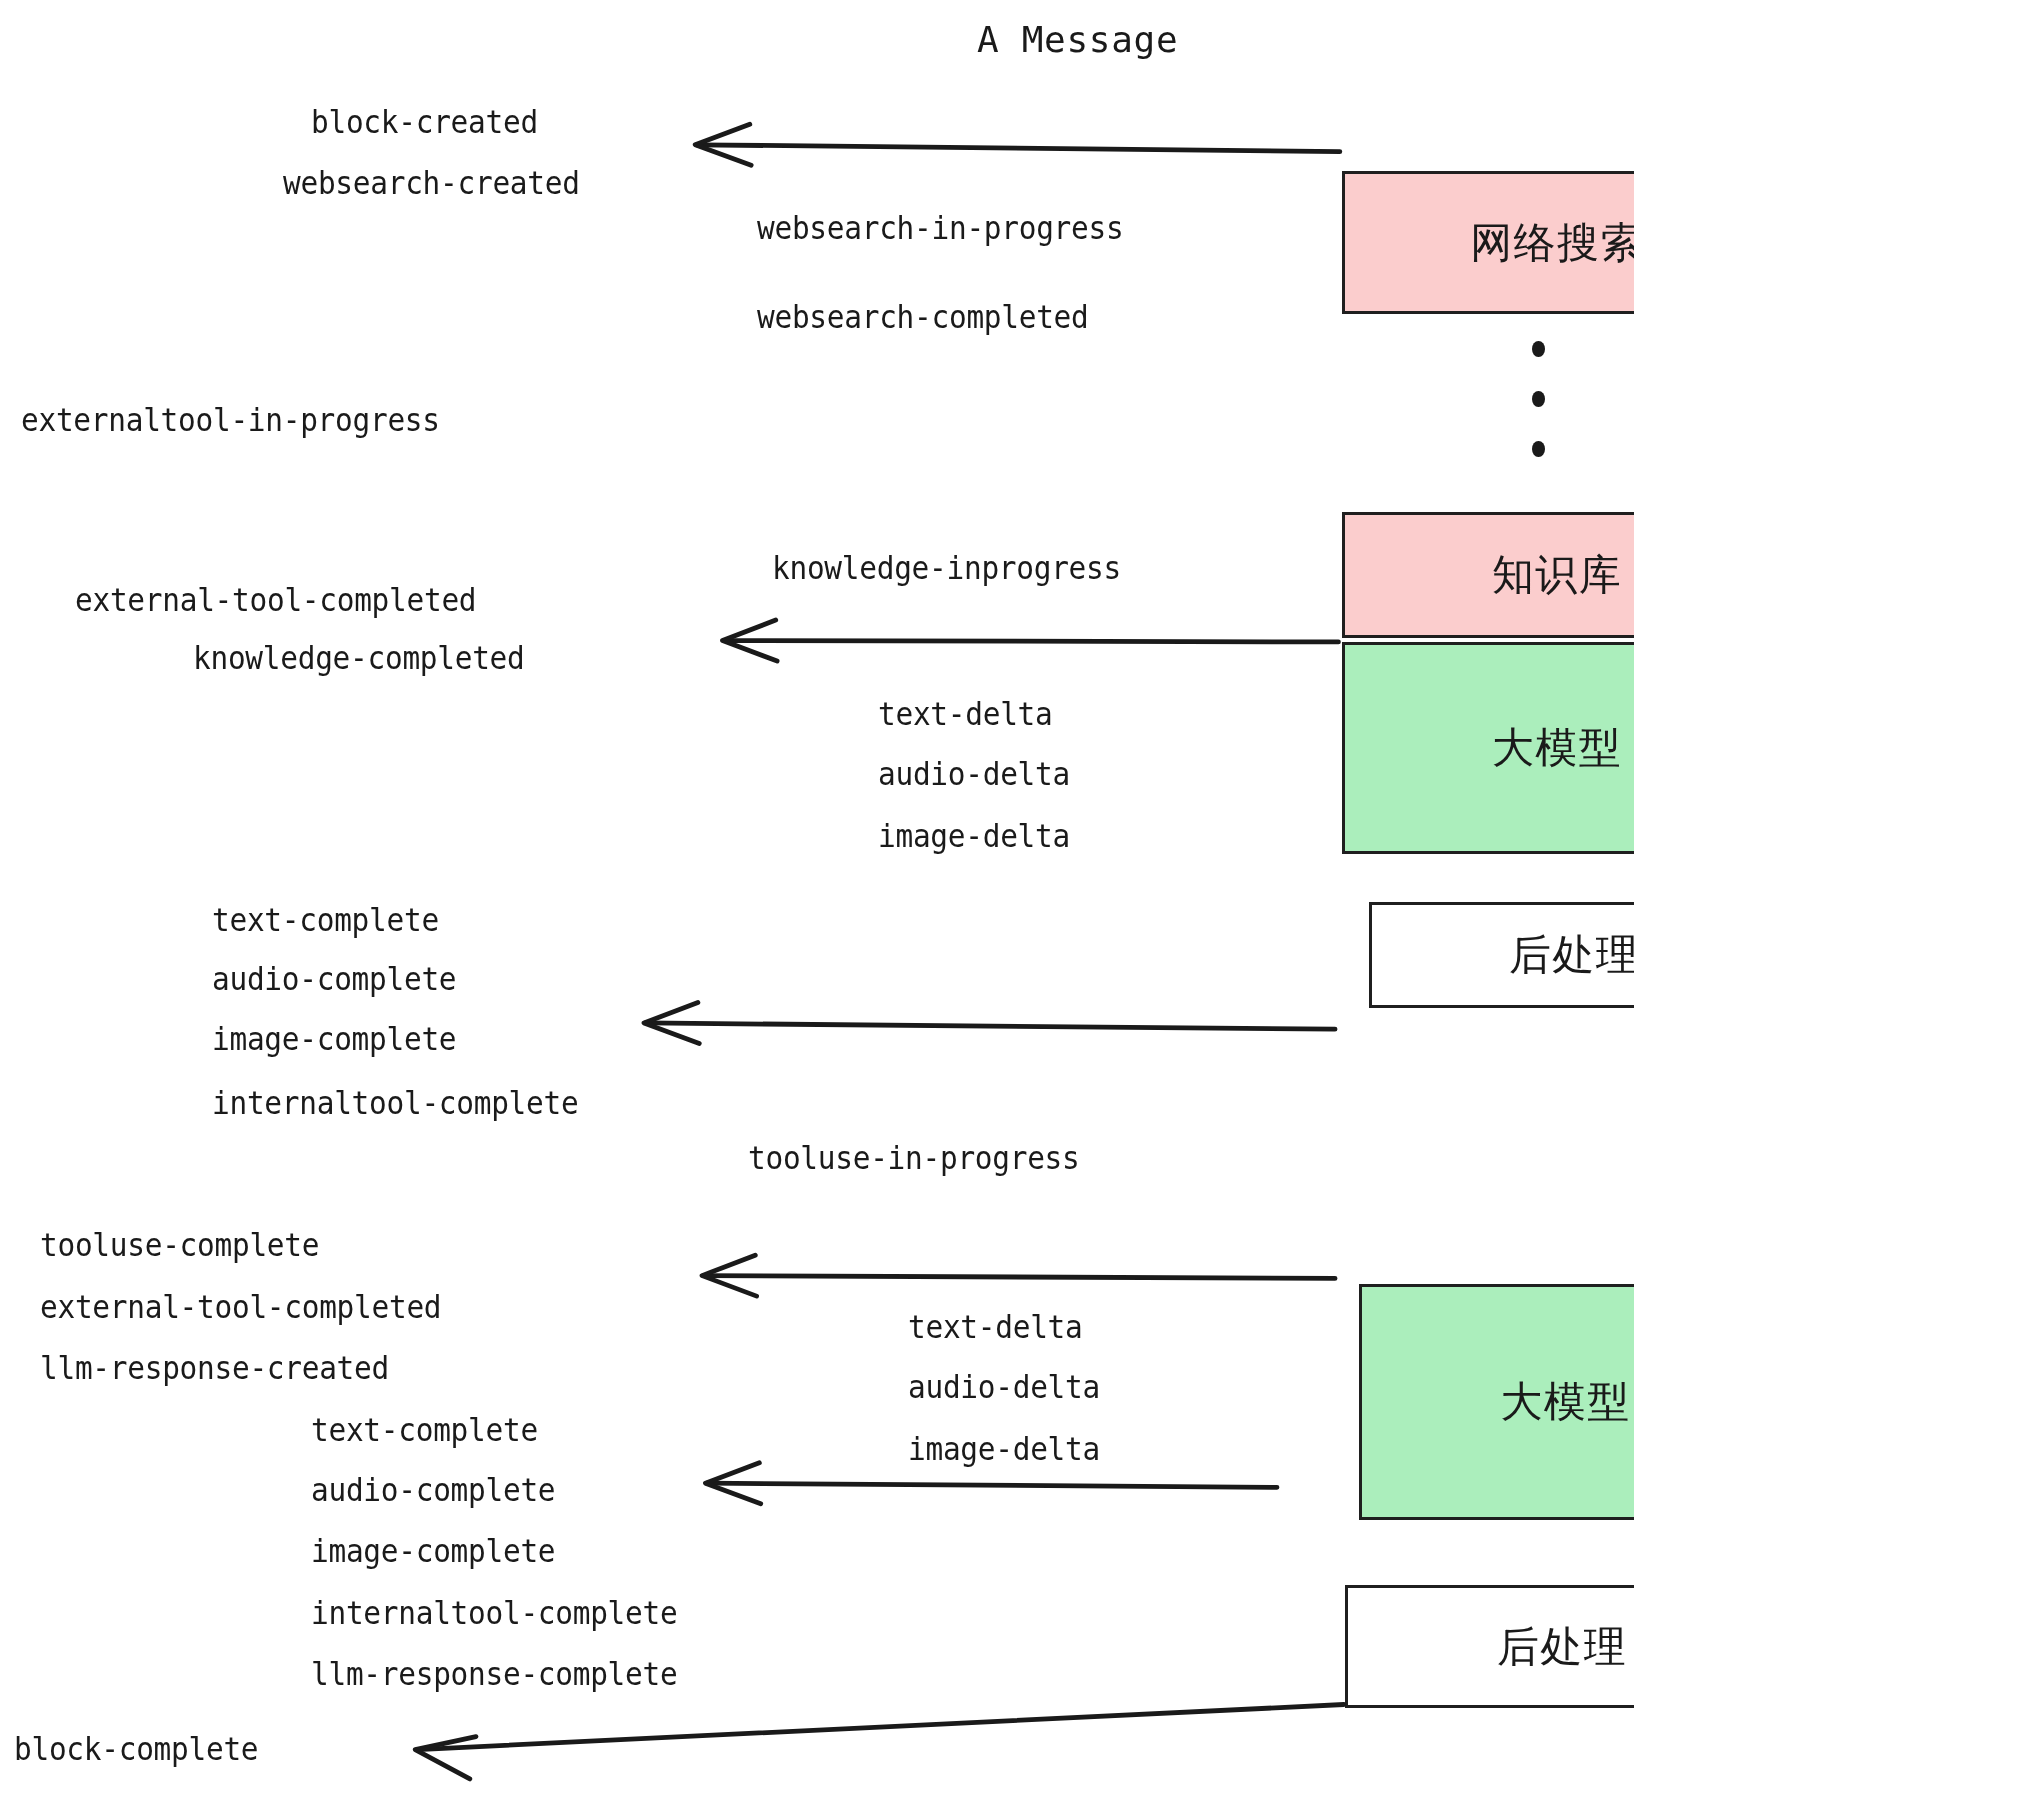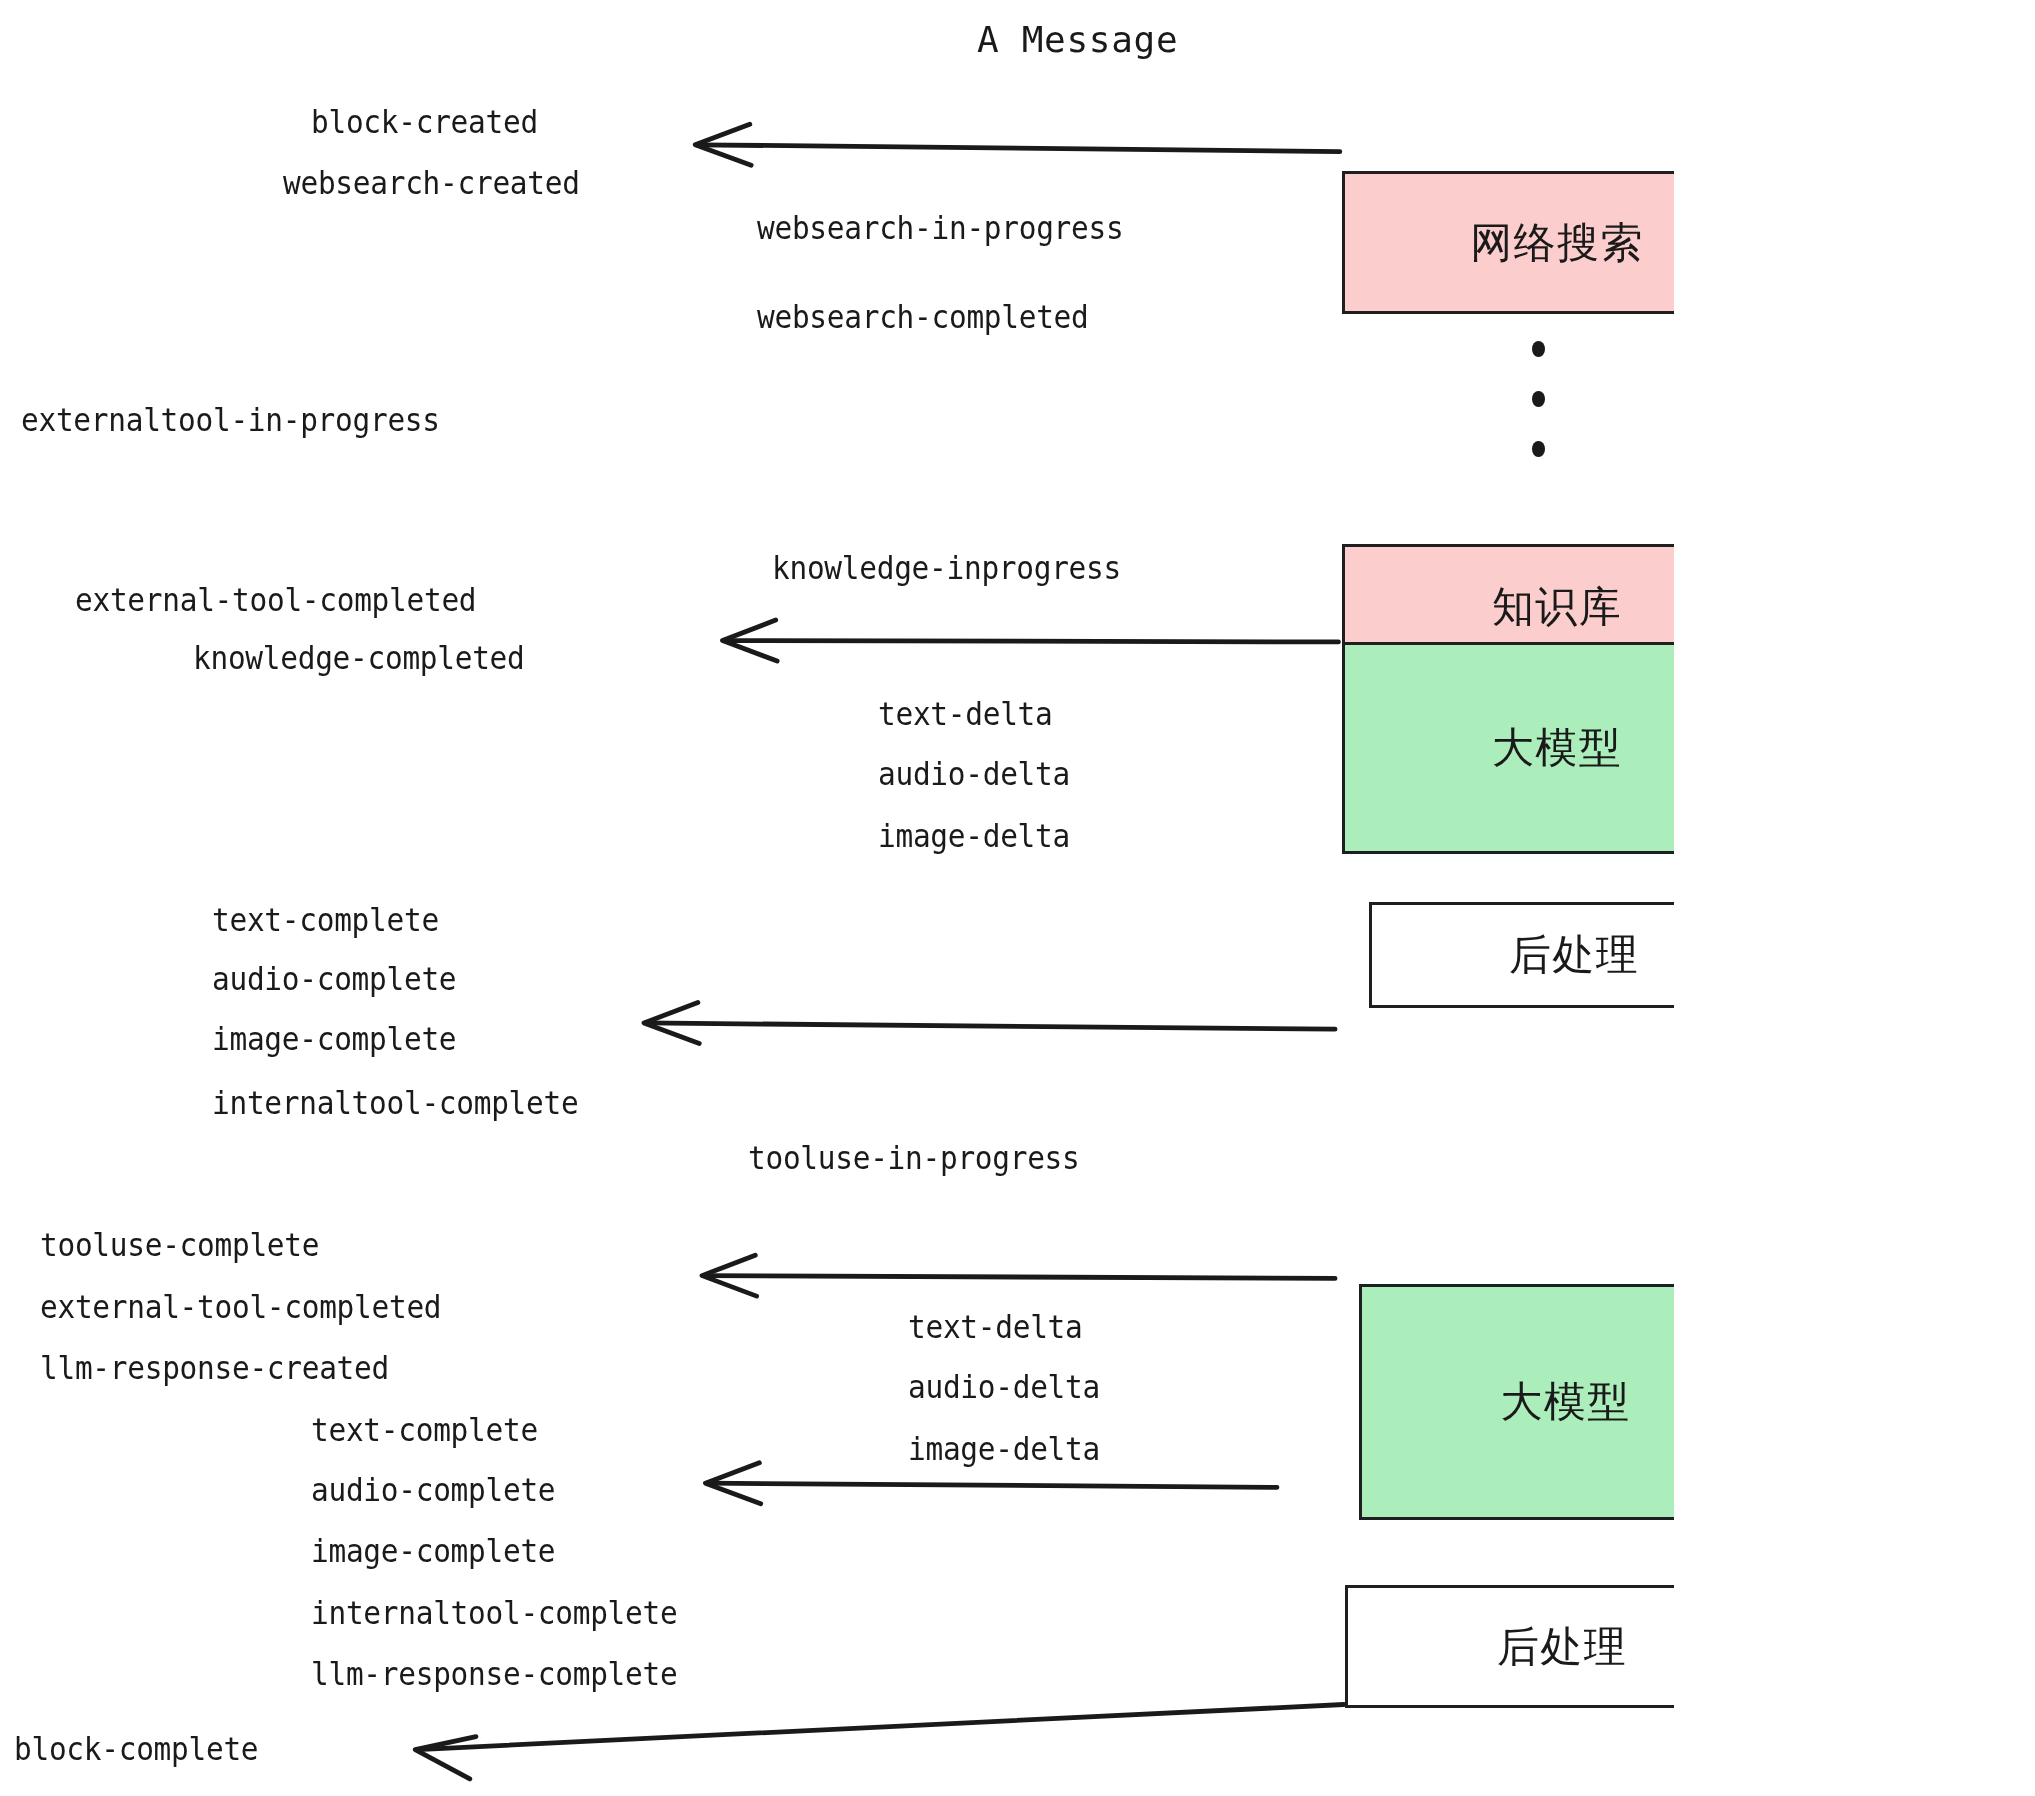--- a/index.html
+++ b/index.html
@@ -6,21 +6,20 @@
   body{
     font-family:"DejaVu Sans Mono", monospace;
     color:#1a1a1a;
   }
   #canvas{
     position:relative;
     width:1634px;
     height:1796px;
     background:#ffffff;
     overflow:hidden;
-    padding-left:40px;
   }
   .lbl{
     position:absolute;
     font-family:"DejaVu Sans Mono","Liberation Mono",monospace;
     font-size:32px;
     line-height:1.0;
     white-space:nowrap;
     color:#1a1a1a;
     letter-spacing:-0.3px;
     transform:scaleX(0.92);
@@ -83,21 +82,21 @@
 <body>
 
 <div id="canvas">
 
   <div class="title" style="left:977px; top:19px;">A Message</div>
 
   <div class="box" style="left:1342px; top:171px; width:430px; height:143px; background:#fbcdcd;">
     <span>网络搜索</span>
   </div>
 
-  <div class="box" style="left:1342px; top:512px; width:430px; height:126px; background:#fbcdcd;margin-top:32px;">
+  <div class="box" style="left:1342px; top:512px; width:430px; height:126px; background:#fbcdcd;">
     <span>知识库</span>
   </div>
 
   <div class="box" style="left:1342px; top:642px; width:430px; height:212px; background:#abeebc;">
     <span>大模型</span>
   </div>
 
   <div class="box" style="left:1369px; top:902px; width:410px; height:106px; background:#ffffff;">
     <span>后处理</span>
   </div>

